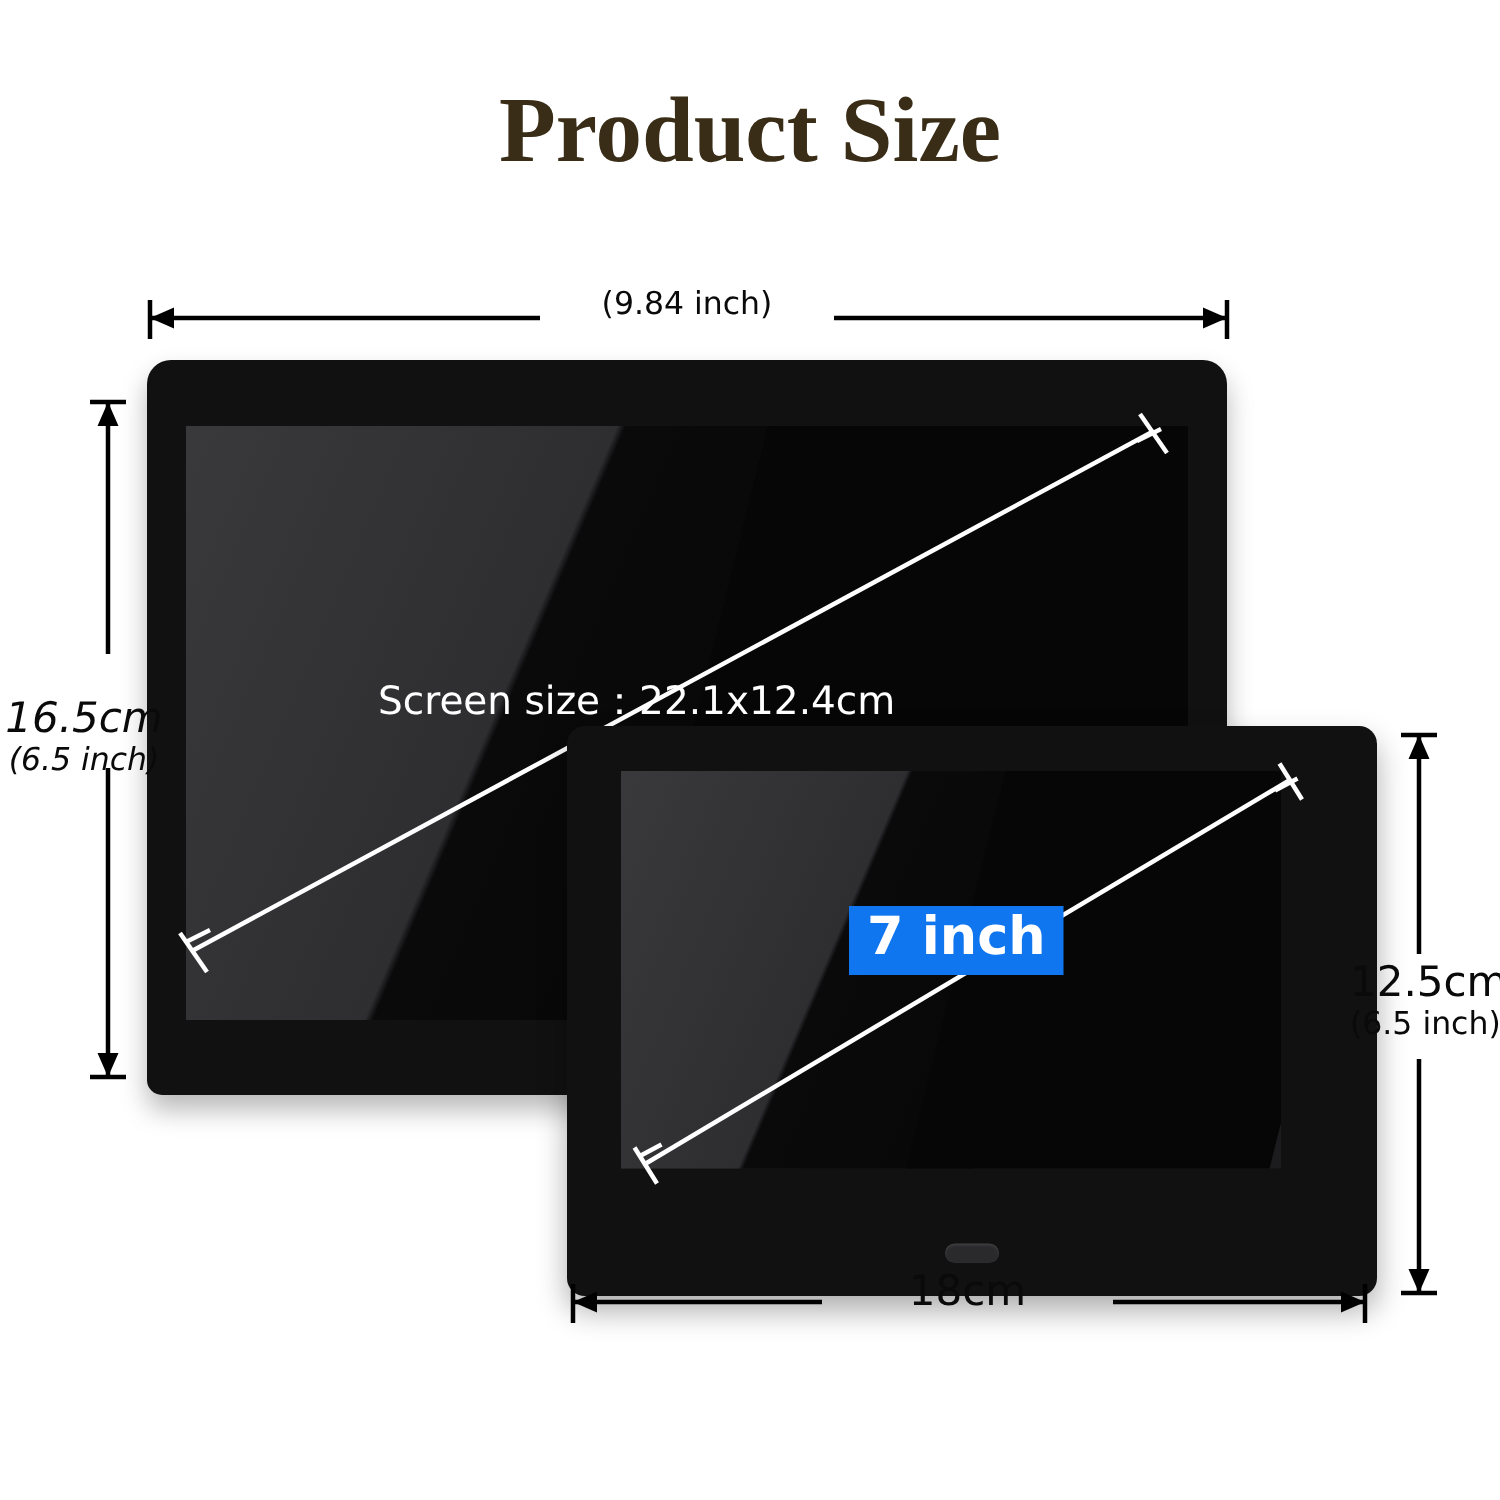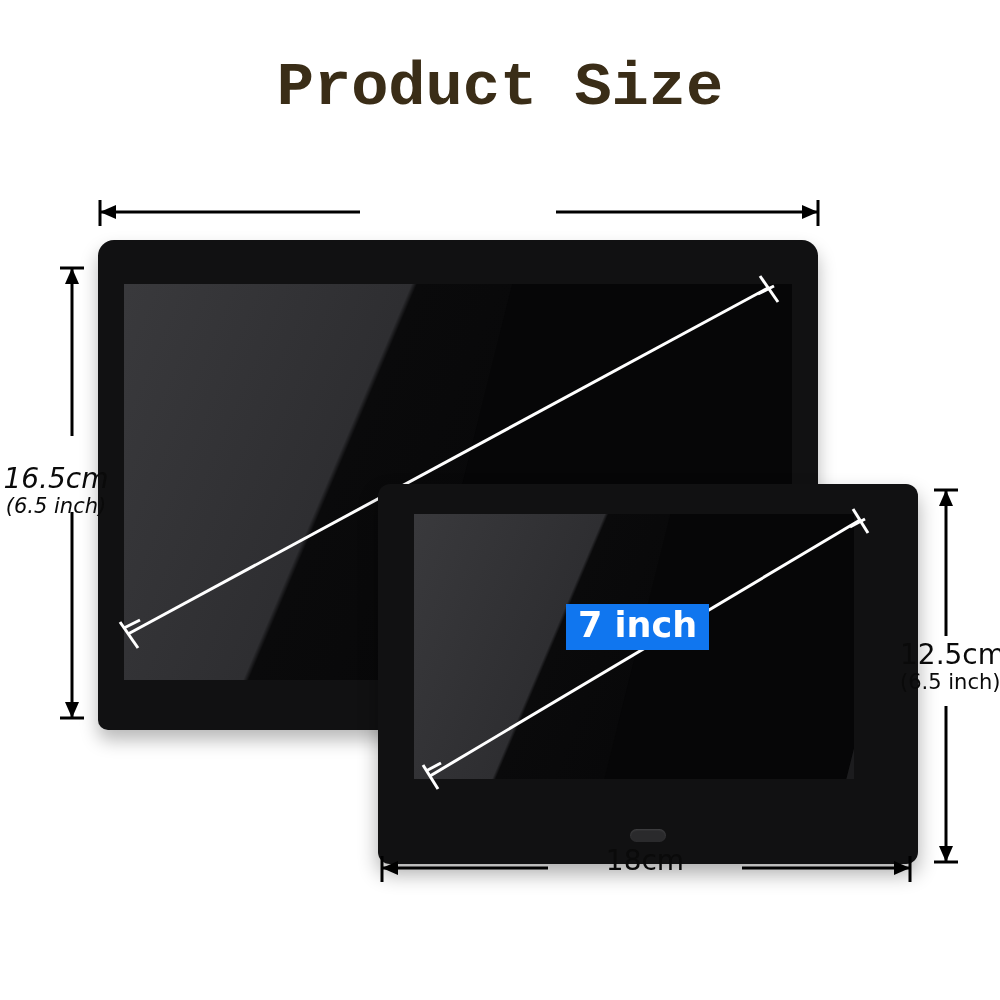--- a/index.html
+++ b/index.html
@@ -13,21 +13,21 @@
   .stage{position:absolute;left:0;top:0;width:1000px;height:1000px;}
 
   
   .title{
     position:absolute;left:0;top:52px;width:1000px;
     text-align:center;
     font-size:62px;
     font-weight:bold;
     color:#3a2d17;
     letter-spacing:0px;
-    font-family:Liberation Mono, monospace;
+    font-family:Liberation Serif, serif;
   }
 
   
   .device{position:absolute;}
 
   .big-frame{
     left:98px;top:240px;width:720px;height:490px;
     background:#111112;
     border-radius:16px 16px 10px 10px;
     box-shadow:0 10px 18px rgba(0,0,0,0.28);
@@ -130,20 +130,21 @@
   </div>
 
   <svg class="diag" width="1000" height="1000">
     <line x1="128" y1="634" x2="768" y2="288" stroke="#ffffff" stroke-width="3"></line>
     <line x1="120" y1="622" x2="138" y2="648" stroke="#ffffff" stroke-width="3"></line>
     <line x1="760" y1="276" x2="778" y2="302" stroke="#ffffff" stroke-width="3"></line>
     <line x1="124" y1="628" x2="140" y2="620" stroke="#ffffff" stroke-width="3"></line>
     <line x1="758" y1="294" x2="774" y2="286" stroke="#ffffff" stroke-width="3"></line>
   </svg>
 
+  <div class="cap cap-big">Screen size：22.1x12.4cm</div>
 
   <div class="device small-frame">
     <div class="small-screen">
       <div class="gloss"></div>
     </div>
     <div class="small-btn"></div>
   </div>
 
   <svg class="diag" width="1000" height="1000">
     <line x1="430" y1="776" x2="860" y2="520" stroke="#ffffff" stroke-width="3"></line>
@@ -188,20 +189,21 @@
       <line x1="382" y1="868" x2="548" y2="868" stroke="#000" stroke-width="3"></line>
       <line x1="742" y1="868" x2="910" y2="868" stroke="#000" stroke-width="3"></line>
       <polygon points="382,868 398,861 398,875" fill="#000"></polygon>
       <polygon points="910,868 894,861 894,875" fill="#000"></polygon>
       <line x1="382" y1="856" x2="382" y2="882" stroke="#000" stroke-width="3"></line>
       <line x1="910" y1="856" x2="910" y2="882" stroke="#000" stroke-width="3"></line>
     </g>
   </svg>
 
   <div class="mlabel lbl-top">
+    <span class="sub">(9.84 inch)</span>
   </div>
 
   <div class="mlabel lbl-left">
     <span class="main">16.5cm</span>
     <span class="sub">(6.5 inch)</span>
   </div>
 
   <div class="mlabel lbl-right">
     <span class="main">12.5cm</span>
     <span class="sub">(6.5 inch)</span>

